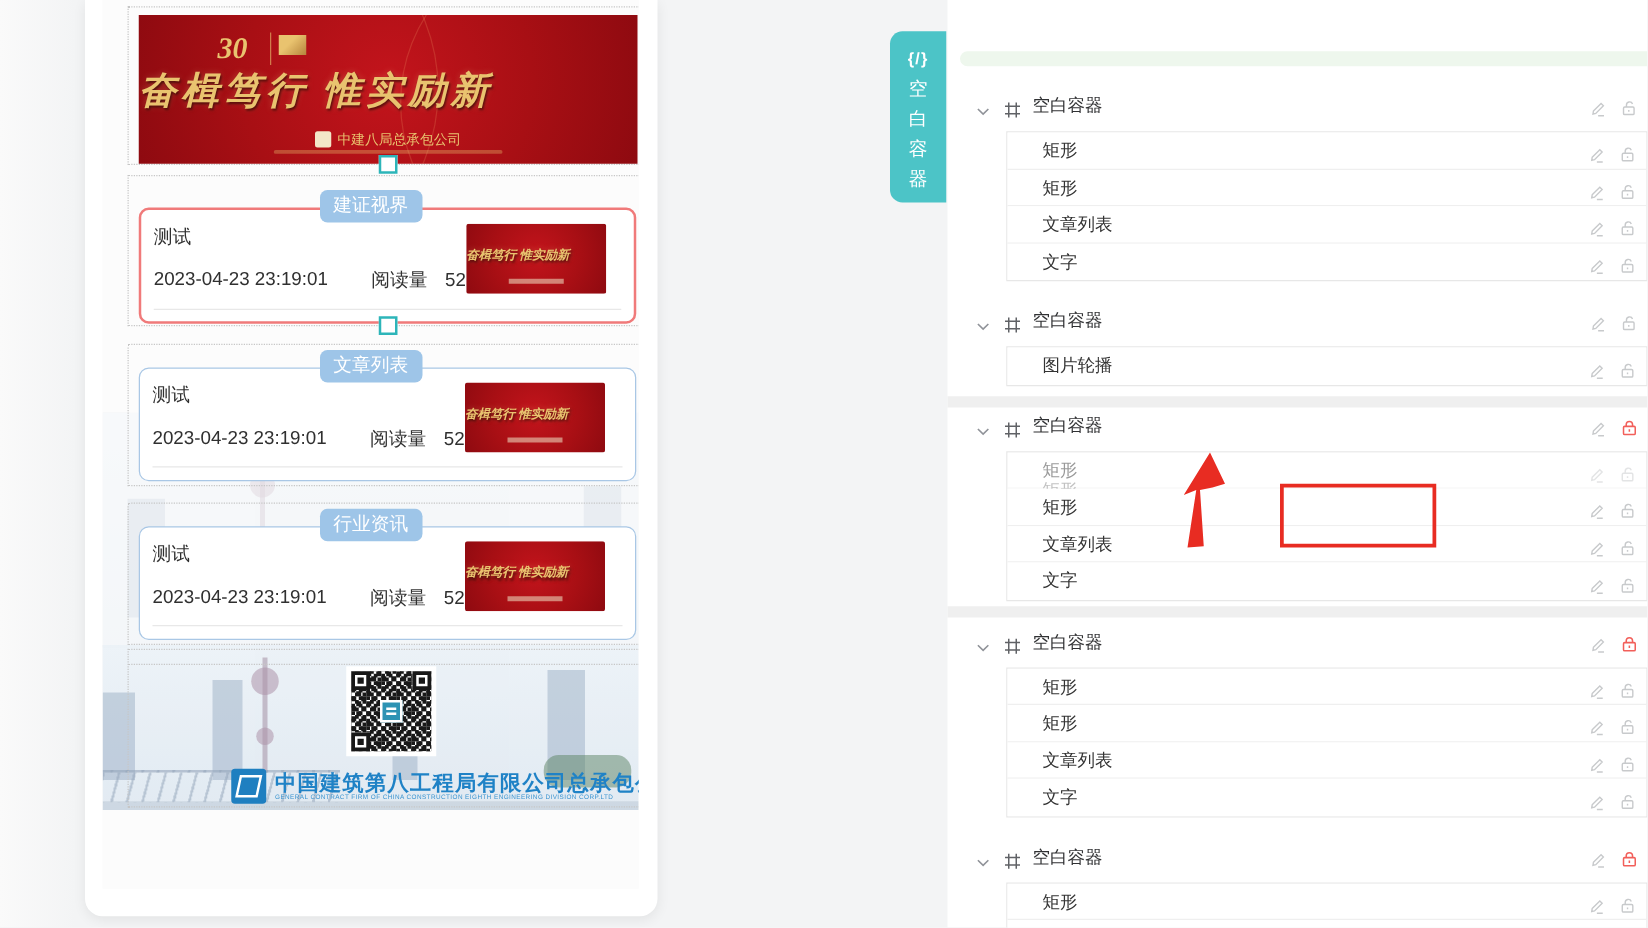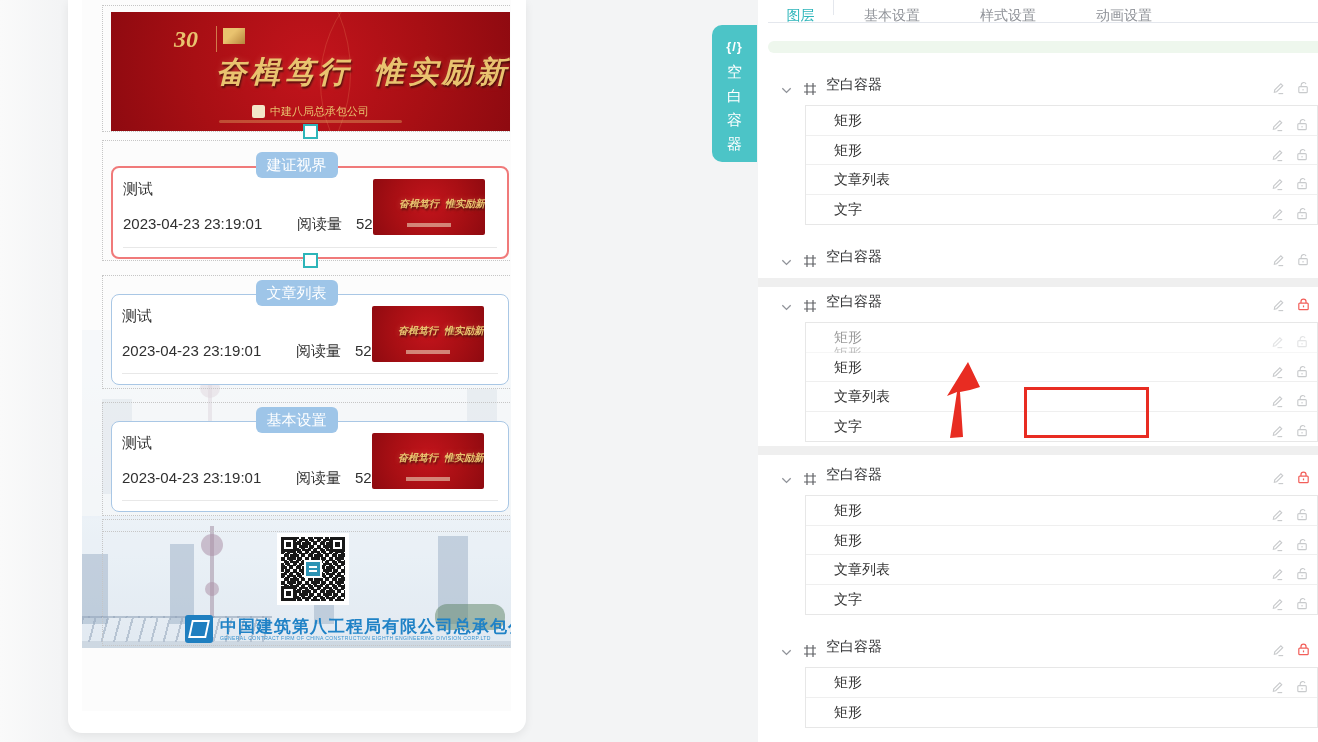--- a/index.html
+++ b/index.html
@@ -30,22 +30,22 @@
     background:repeating-linear-gradient(105deg, rgba(130,150,175,.55) 0 2px, transparent 2px 12px); }
   .city .water { position:absolute; left:0; right:0; bottom:0; height:7px; background:rgba(168,184,200,.45); }
 
   
   .dotted { position:absolute; left:20px; width:420px; border:1px dotted #c6c6c6; }
 
   
   .banner-art { position:absolute; background:radial-gradient(circle at 50% 45%, #c3141c 0%, #a80f14 55%, #8e0a10 100%);
     overflow:hidden; }
   .banner-art .ring { position:absolute; border:1px solid rgba(255,190,120,.18); border-radius:50%; }
-  .banner-art .slogan { position:absolute; width:100%; text-align:right;
-    font-family:Liberation Mono, monospace; font-style:italic; font-weight:bold;
+  .banner-art .slogan { position:absolute; width:100%; text-align:left;
+    font-family:Liberation Serif, serif; font-style:italic; font-weight:bold;
     color:#e9c36f; text-shadow:1px 2px 2px rgba(60,10,5,.8), 0 0 6px rgba(255,220,150,.25);
     letter-spacing:4px; white-space:nowrap; }
   .banner-art .badge40 { position:absolute; font-family:"Liberation Serif","DejaVu Serif",serif;
     font-style:italic; font-weight:bold; color:#e9c36f; }
   .banner-art .badge-div { position:absolute; width:1px; background:rgba(233,195,111,.6); }
   .banner-art .badge-flag { position:absolute; background:linear-gradient(135deg,#e9c36f 40%,#b5843c); }
   .banner-art .org-row { position:absolute; width:100%; display:flex; align-items:center; justify-content:center; gap:5px; }
   .banner-art .org-logo { background:#f3e6c8; border-radius:2px; display:inline-block; }
   .banner-art .org-name { color:#e9c36f; font-weight:normal; white-space:nowrap; }
   .banner-art .org-sub { position:absolute; width:46%; left:27%; height:3px; background:rgba(233,195,111,.35); border-radius:2px; }
@@ -219,21 +219,21 @@
         <div class="thumb">
           <div class="banner-art" style="left:0;top:0;width:112px;height:56px;">
             <div class="slogan">奋楫笃行 惟实励新</div>
             <div class="org-sub2"></div>
           </div>
         </div>
         <div class="divider" style="bottom:10px;"></div>
       </div>
 
       <div class="dotted" style="top:402px;height:114px;"></div>
-      <div class="pill" style="top:407px;">基本设置</div>
+      <div class="pill" style="top:407px;">行业资讯</div>
       <div class="card blu" style="top:421px;height:91px;">
         <div class="a-title">测试</div>
         <div class="a-date">2023-04-23 23:19:01</div>
         <div class="a-views">
           <span>阅读量</span><span class="a-count">52</span>
         </div>
         <div class="thumb">
           <div class="banner-art" style="left:0;top:0;width:112px;height:56px;">
             <div class="slogan">奋楫笃行 惟实励新</div>
             <div class="org-sub2"></div>
@@ -258,26 +258,20 @@
     </div>
   </div>
 
   <div class="float-tab">
     <span class="ft-icon">{/}</span>
     <span class="ft-label">空白容器</span>
   </div>
 
   <div class="panel">
 
-    <div class="tabbar">
-      <div class="tab active" style="left:0;width:66px;">图层</div>
-      <div class="tab" style="left:66px;width:116px;">基本设置</div>
-      <div class="tab" style="left:182px;width:116px;">样式设置</div>
-      <div class="tab" style="left:298px;width:116px;">动画设置</div>
-    </div>
 
     <div class="green-strip"></div>
 
     <div class="tree" id="tree">
         <div class="grp">
           <div class="grp-h">
             <span class="chev"><svg width="13" height="13" viewBox="0 0 14 14">
                 <path d="M2.5 4.5 L7 9 L11.5 4.5" fill="none" stroke="#909399" stroke-width="1.4"></path>
               </svg></span>
             <span class="cicon"><svg width="14" height="14" viewBox="0 0 14 14">
@@ -357,20 +351,34 @@
             <span class="icon-btn pencil"><svg width="15" height="15" viewBox="0 0 16 16">
                 <path d="M4 10.5 L10.5 4 L12.5 6 L6 12.5 L3.6 13 Z" fill="none" stroke="#c8cacc" stroke-width="1.2"></path>
                 <path d="M8 14.5 H13" stroke="#c8cacc" stroke-width="1.2"></path>
               </svg></span>
             <span class="icon-btn lock"><svg width="15" height="15" viewBox="0 0 16 16">
                 <rect x="3" y="7" width="9" height="6.5" rx="1" fill="none" stroke="#c8cacc" stroke-width="1.2"></rect>
                 <path d="M5.5 7 V5.5 a2.7 2.7 0 0 1 5.2 -1.1" fill="none" stroke="#c8cacc" stroke-width="1.2"></path>
                 <path d="M7.5 9.5 v1.6" stroke="#c8cacc" stroke-width="1.2"></path>
               </svg></span>
           </div>
+          <div class="box">
+            <div class="row">
+              <span class="rlabel">图片轮播</span>
+              <span class="icon-btn pencil"><svg width="15" height="15" viewBox="0 0 16 16">
+                  <path d="M4 10.5 L10.5 4 L12.5 6 L6 12.5 L3.6 13 Z" fill="none" stroke="#c8cacc" stroke-width="1.2"></path>
+                  <path d="M8 14.5 H13" stroke="#c8cacc" stroke-width="1.2"></path>
+                </svg></span>
+              <span class="icon-btn lock"><svg width="15" height="15" viewBox="0 0 16 16">
+                  <rect x="3" y="7" width="9" height="6.5" rx="1" fill="none" stroke="#c8cacc" stroke-width="1.2"></rect>
+                  <path d="M5.5 7 V5.5 a2.7 2.7 0 0 1 5.2 -1.1" fill="none" stroke="#c8cacc" stroke-width="1.2"></path>
+                  <path d="M7.5 9.5 v1.6" stroke="#c8cacc" stroke-width="1.2"></path>
+                </svg></span>
+            </div>
+          </div>
         </div>
         <div class="gray-strip s1"></div>
         <div class="grp after-strip">
           <div class="grp-h">
             <span class="chev"><svg width="13" height="13" viewBox="0 0 14 14">
                 <path d="M2.5 4.5 L7 9 L11.5 4.5" fill="none" stroke="#909399" stroke-width="1.4"></path>
               </svg></span>
             <span class="cicon"><svg width="14" height="14" viewBox="0 0 14 14">
                 <path d="M4 1 V13 M10 1 V13 M1 4 H13 M1 10 H13" fill="none" stroke="#606266" stroke-width="1.2"></path>
               </svg></span>

